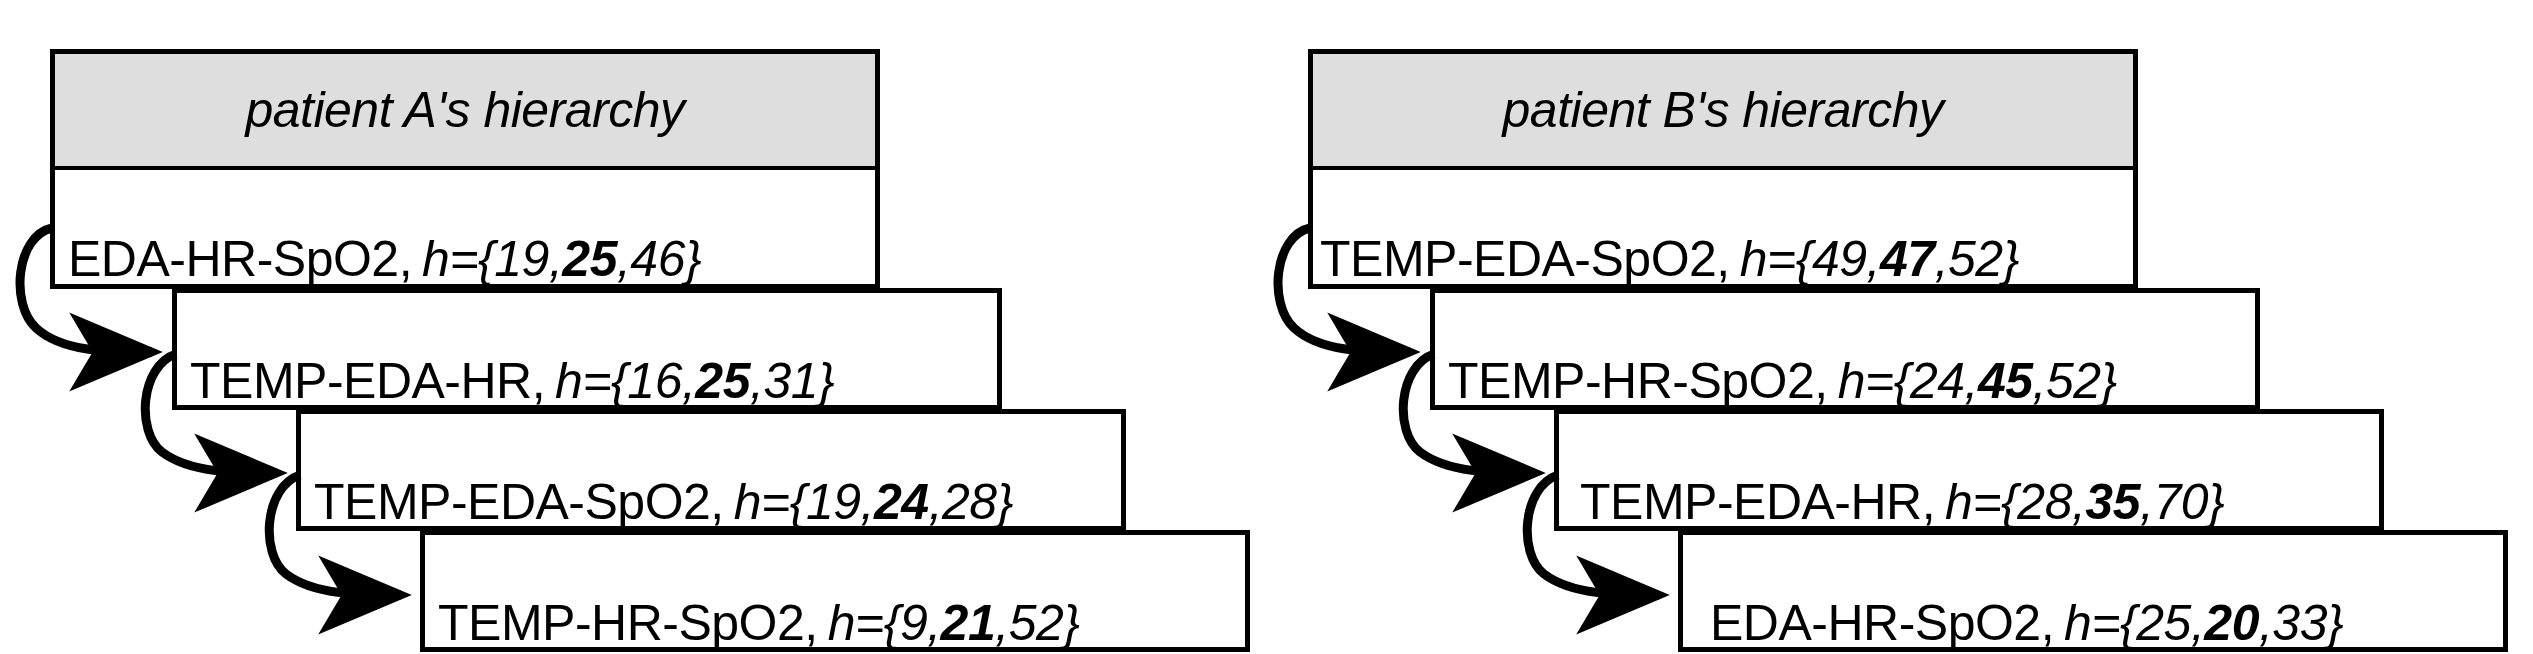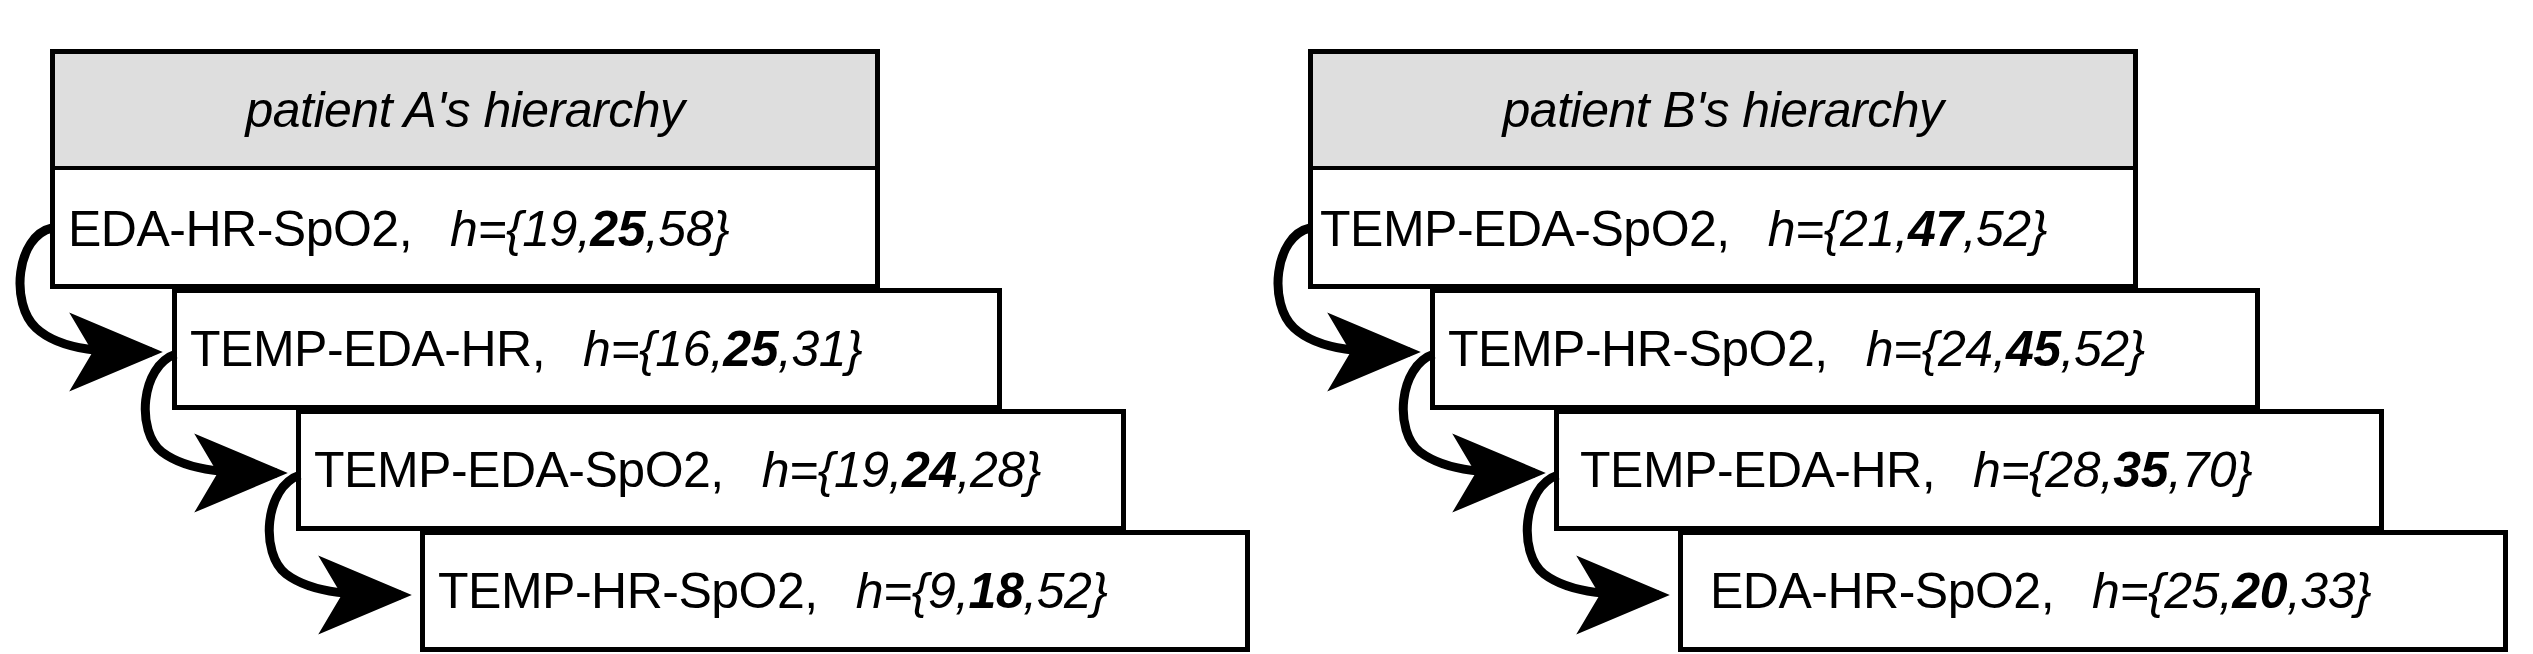--- a/index.html
+++ b/index.html
@@ -34,26 +34,25 @@
     font-weight:400;
     font-size:50px;
     color:#000;
     white-space:nowrap;
     letter-spacing:-0.5px;
   }
   .hdr-label .pname{font-style:italic;}
 
   .row-text{
     position:absolute;
-    display:flex;align-items:center;
+    display:flex;align-items:flex-end;
     white-space:nowrap;
     font-size:50px;
     color:#000;
     letter-spacing:-0.5px;
-    gap:28px;
   }
   .combo{font-style:normal;}
   .hexpr{font-style:italic;margin-left:10px;}
   .hexpr b{font-weight:bold;font-style:italic;}
 
   .arrow-layer{position:absolute;left:0;top:0;width:2533px;height:654px;pointer-events:none;}
 </style>
 </head>
 <body>
 
@@ -62,53 +61,53 @@
   <div class="hier">
 
     <div class="hbox header-box" style="left:50px;top:25px;width:830px;height:240px;"></div>
     <div class="hdr" style="left:50px;top:25px;width:830px;height:121px;">
       <span class="hdr-label">
         <span>patient </span><span class="pname">A</span><span>'s hierarchy</span>
       </span>
     </div>
     <div class="row-text" style="left:68px;top:146px;height:118px;">
       <span class="combo">EDA-HR-SpO2,</span>
-      <span class="hexpr"><span>h={</span><span>19</span>,<b>25</b>,<span>58</span><span>}</span></span>
+      <span class="hexpr"><span>h={</span><span>19</span>,<b>25</b>,<span>46</span><span>}</span></span>
     </div>
 
     <div class="hbox" style="left:172px;top:264px;width:830px;height:122px;"></div>
     <div class="row-text" style="left:190px;top:264px;height:122px;">
       <span class="combo">TEMP-EDA-HR,</span>
       <span class="hexpr"><span>h={</span><span>16</span>,<b>25</b>,<span>31</span><span>}</span></span>
     </div>
 
     <div class="hbox" style="left:296px;top:385px;width:830px;height:122px;"></div>
     <div class="row-text" style="left:314px;top:385px;height:122px;">
       <span class="combo">TEMP-EDA-SpO2,</span>
       <span class="hexpr"><span>h={</span><span>19</span>,<b>24</b>,<span>28</span><span>}</span></span>
     </div>
 
     <div class="hbox" style="left:420px;top:506px;width:830px;height:122px;"></div>
     <div class="row-text" style="left:438px;top:506px;height:122px;">
       <span class="combo">TEMP-HR-SpO2,</span>
-      <span class="hexpr"><span>h={</span><span>9</span>,<b>18</b>,<span>52</span><span>}</span></span>
+      <span class="hexpr"><span>h={</span><span>9</span>,<b>21</b>,<span>52</span><span>}</span></span>
     </div>
   </div>
 
   <div class="hier">
 
     <div class="hbox header-box" style="left:1308px;top:25px;width:830px;height:240px;"></div>
     <div class="hdr" style="left:1308px;top:25px;width:830px;height:121px;">
       <span class="hdr-label">
         <span>patient </span><span class="pname">B</span><span>'s hierarchy</span>
       </span>
     </div>
     <div class="row-text" style="left:1320px;top:146px;height:118px;">
       <span class="combo">TEMP-EDA-SpO2,</span>
-      <span class="hexpr"><span>h={</span><span>21</span>,<b>47</b>,<span>52</span><span>}</span></span>
+      <span class="hexpr"><span>h={</span><span>49</span>,<b>47</b>,<span>52</span><span>}</span></span>
     </div>
 
     <div class="hbox" style="left:1430px;top:264px;width:830px;height:122px;"></div>
     <div class="row-text" style="left:1448px;top:264px;height:122px;">
       <span class="combo">TEMP-HR-SpO2,</span>
       <span class="hexpr"><span>h={</span><span>24</span>,<b>45</b>,<span>52</span><span>}</span></span>
     </div>
 
     <div class="hbox" style="left:1554px;top:385px;width:830px;height:122px;"></div>
     <div class="row-text" style="left:1580px;top:385px;height:122px;">

